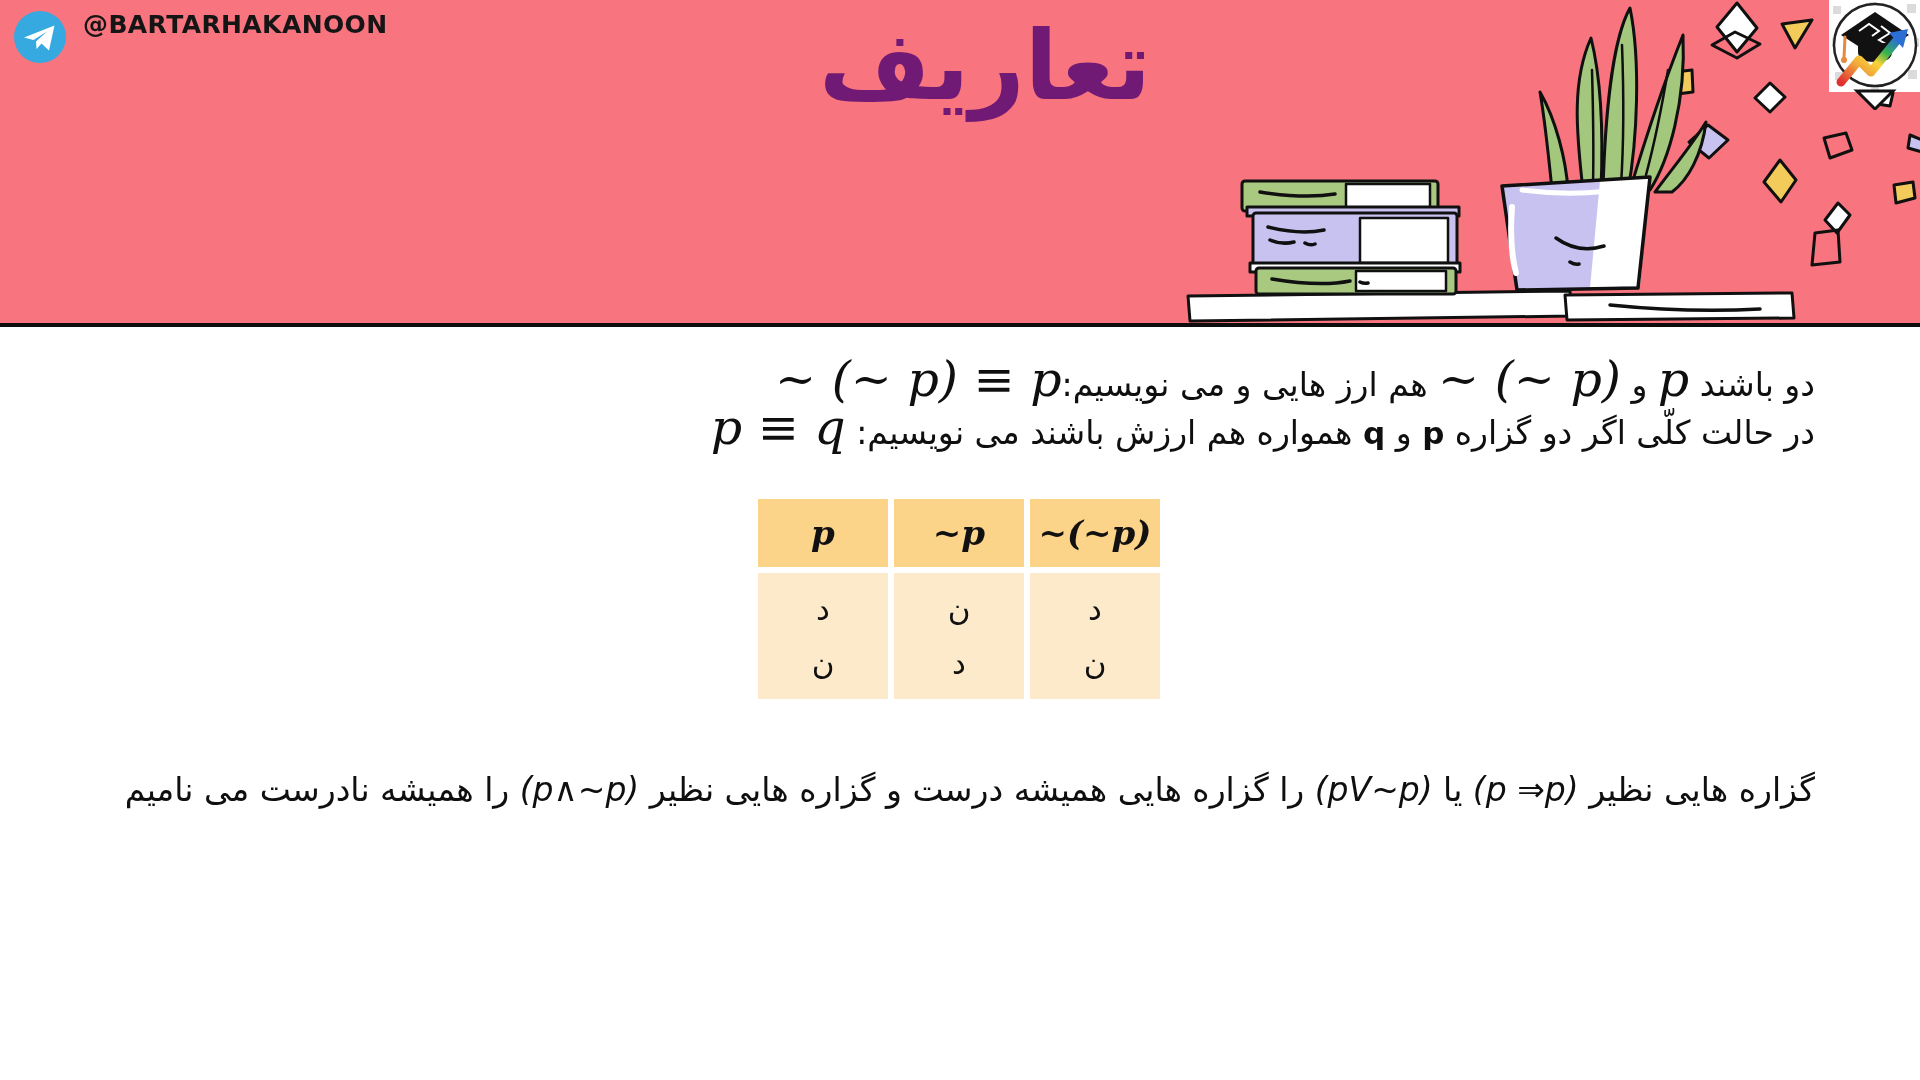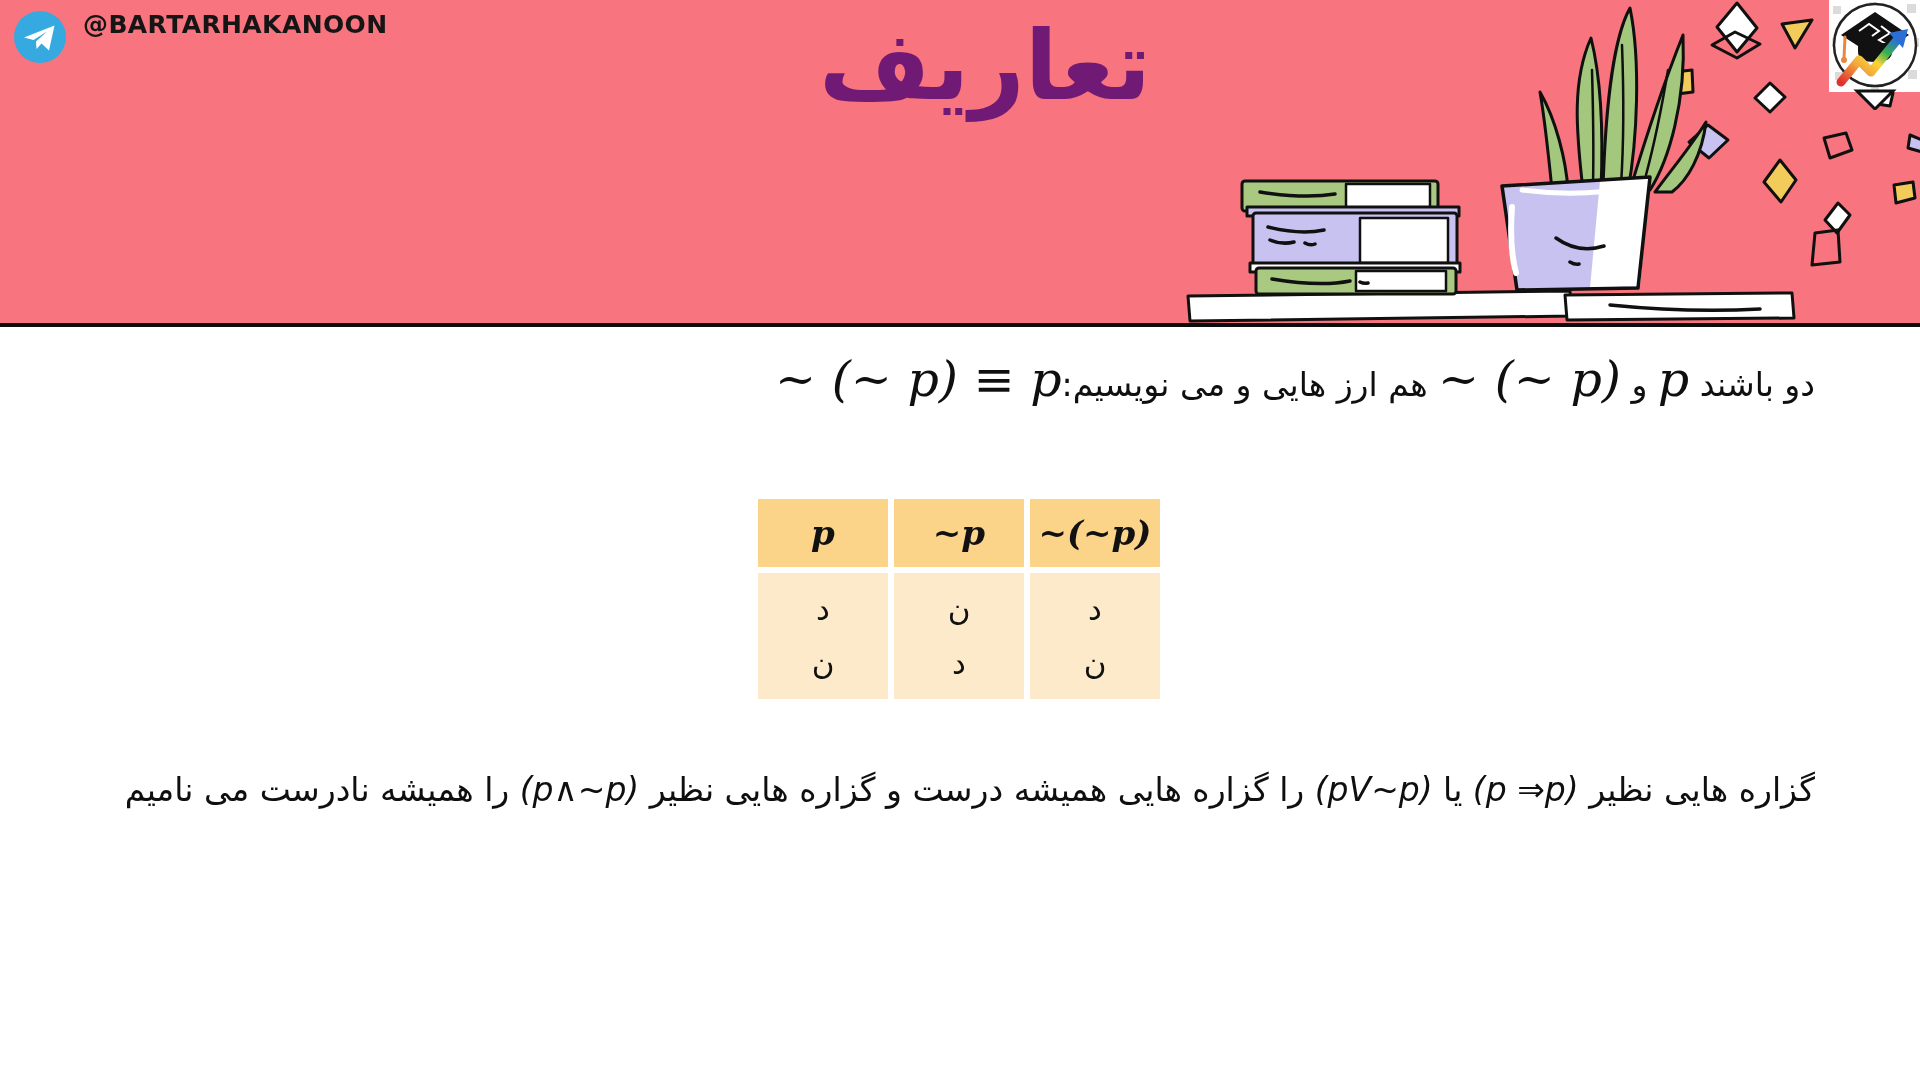--- a/index.html
+++ b/index.html
@@ -155,20 +155,23 @@
         <polygon points="60,33 79,29 74,48" fill="#2B6FD4"></polygon>
       </g>
       <polygon points="28,91 64,91 46,109" fill="#ffffff" stroke="#111111" stroke-width="3"></polygon>
     </svg>
   </div>
 
   <div class="fa-line l1">
     <span>دو باشند </span><span class="math" dir="ltr">p</span><span> و </span><span class="math" dir="ltr">~ (~ p)</span><span class="b"> هم ارز </span><span>هایی و می نویسیم:</span><span class="math" dir="ltr">~ (~ p) ≡ p</span>
   </div>
 
+  <div class="fa-line l2">
+    <span>در حالت کلّی اگر دو گزاره </span><span class="var" dir="ltr">p</span><span> و </span><span class="var" dir="ltr">q</span><span> همواره هم ارزش باشند می نویسیم: </span><span class="math" dir="ltr">p ≡ q</span>
+  </div>
 
   <div class="ttable">
     <div class="tcol">
       <div class="tcell th">p</div>
       <div class="tcell tb">
         <div>د</div>
         <div>ن</div>
       </div>
     </div>
     <div class="tcol">

